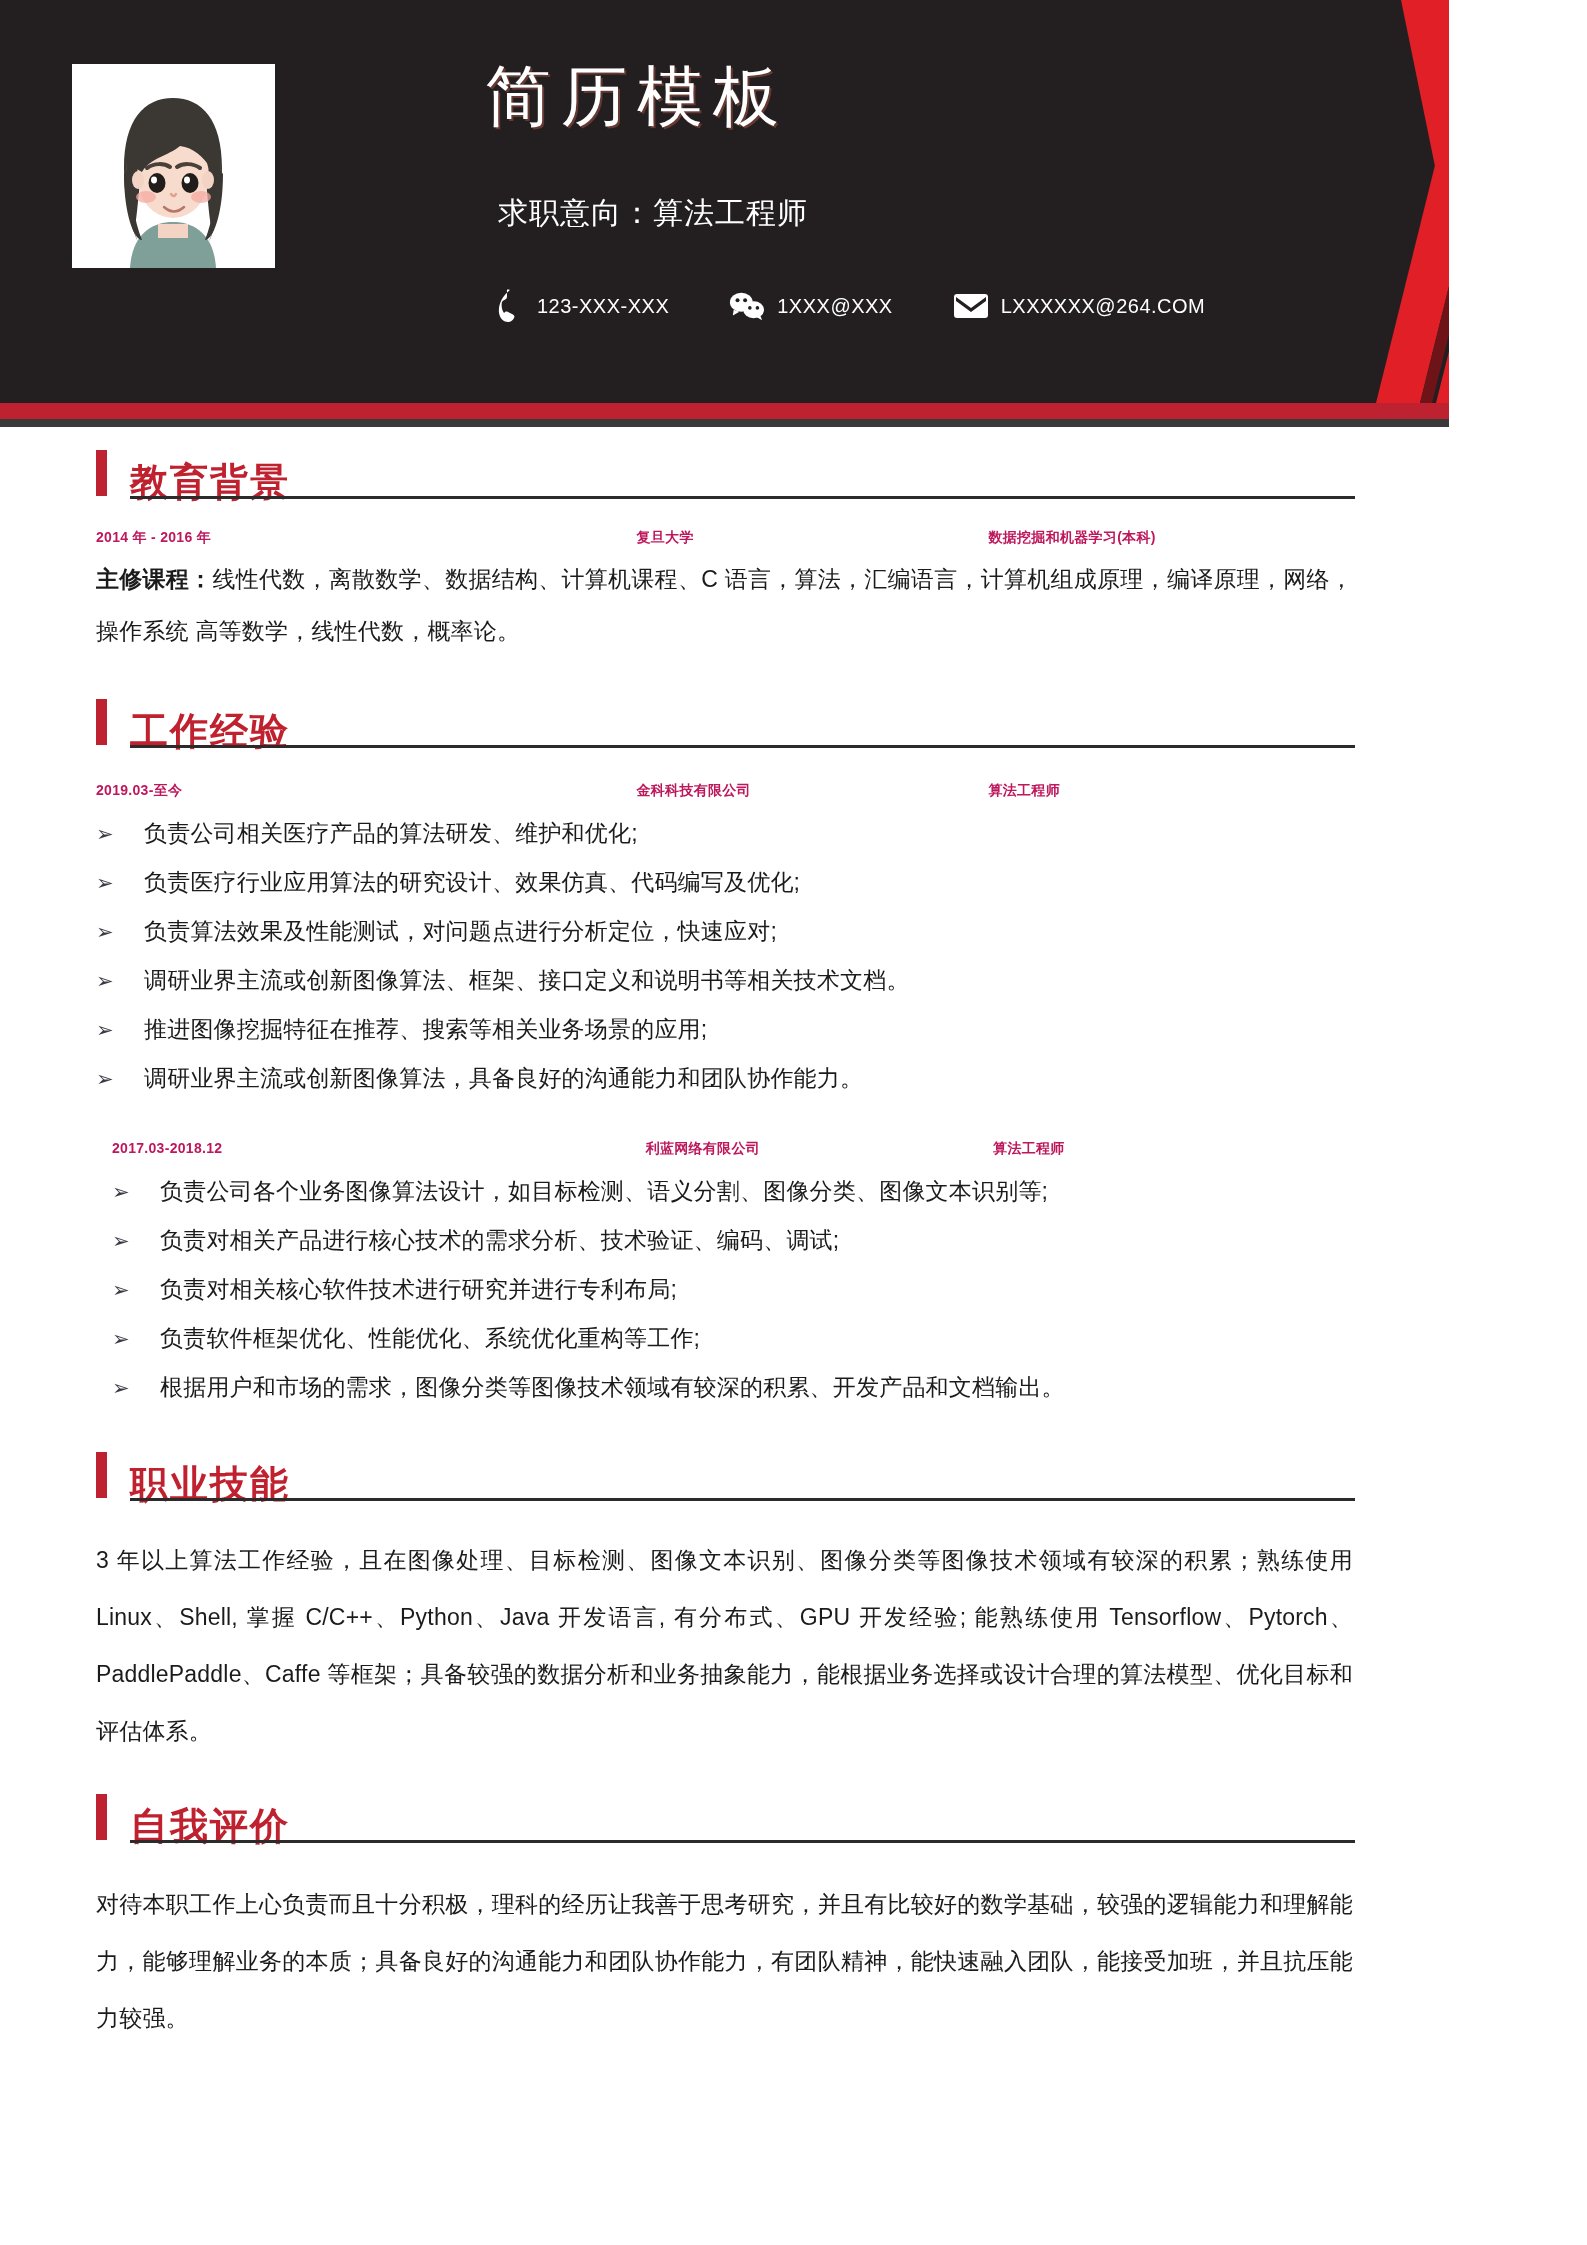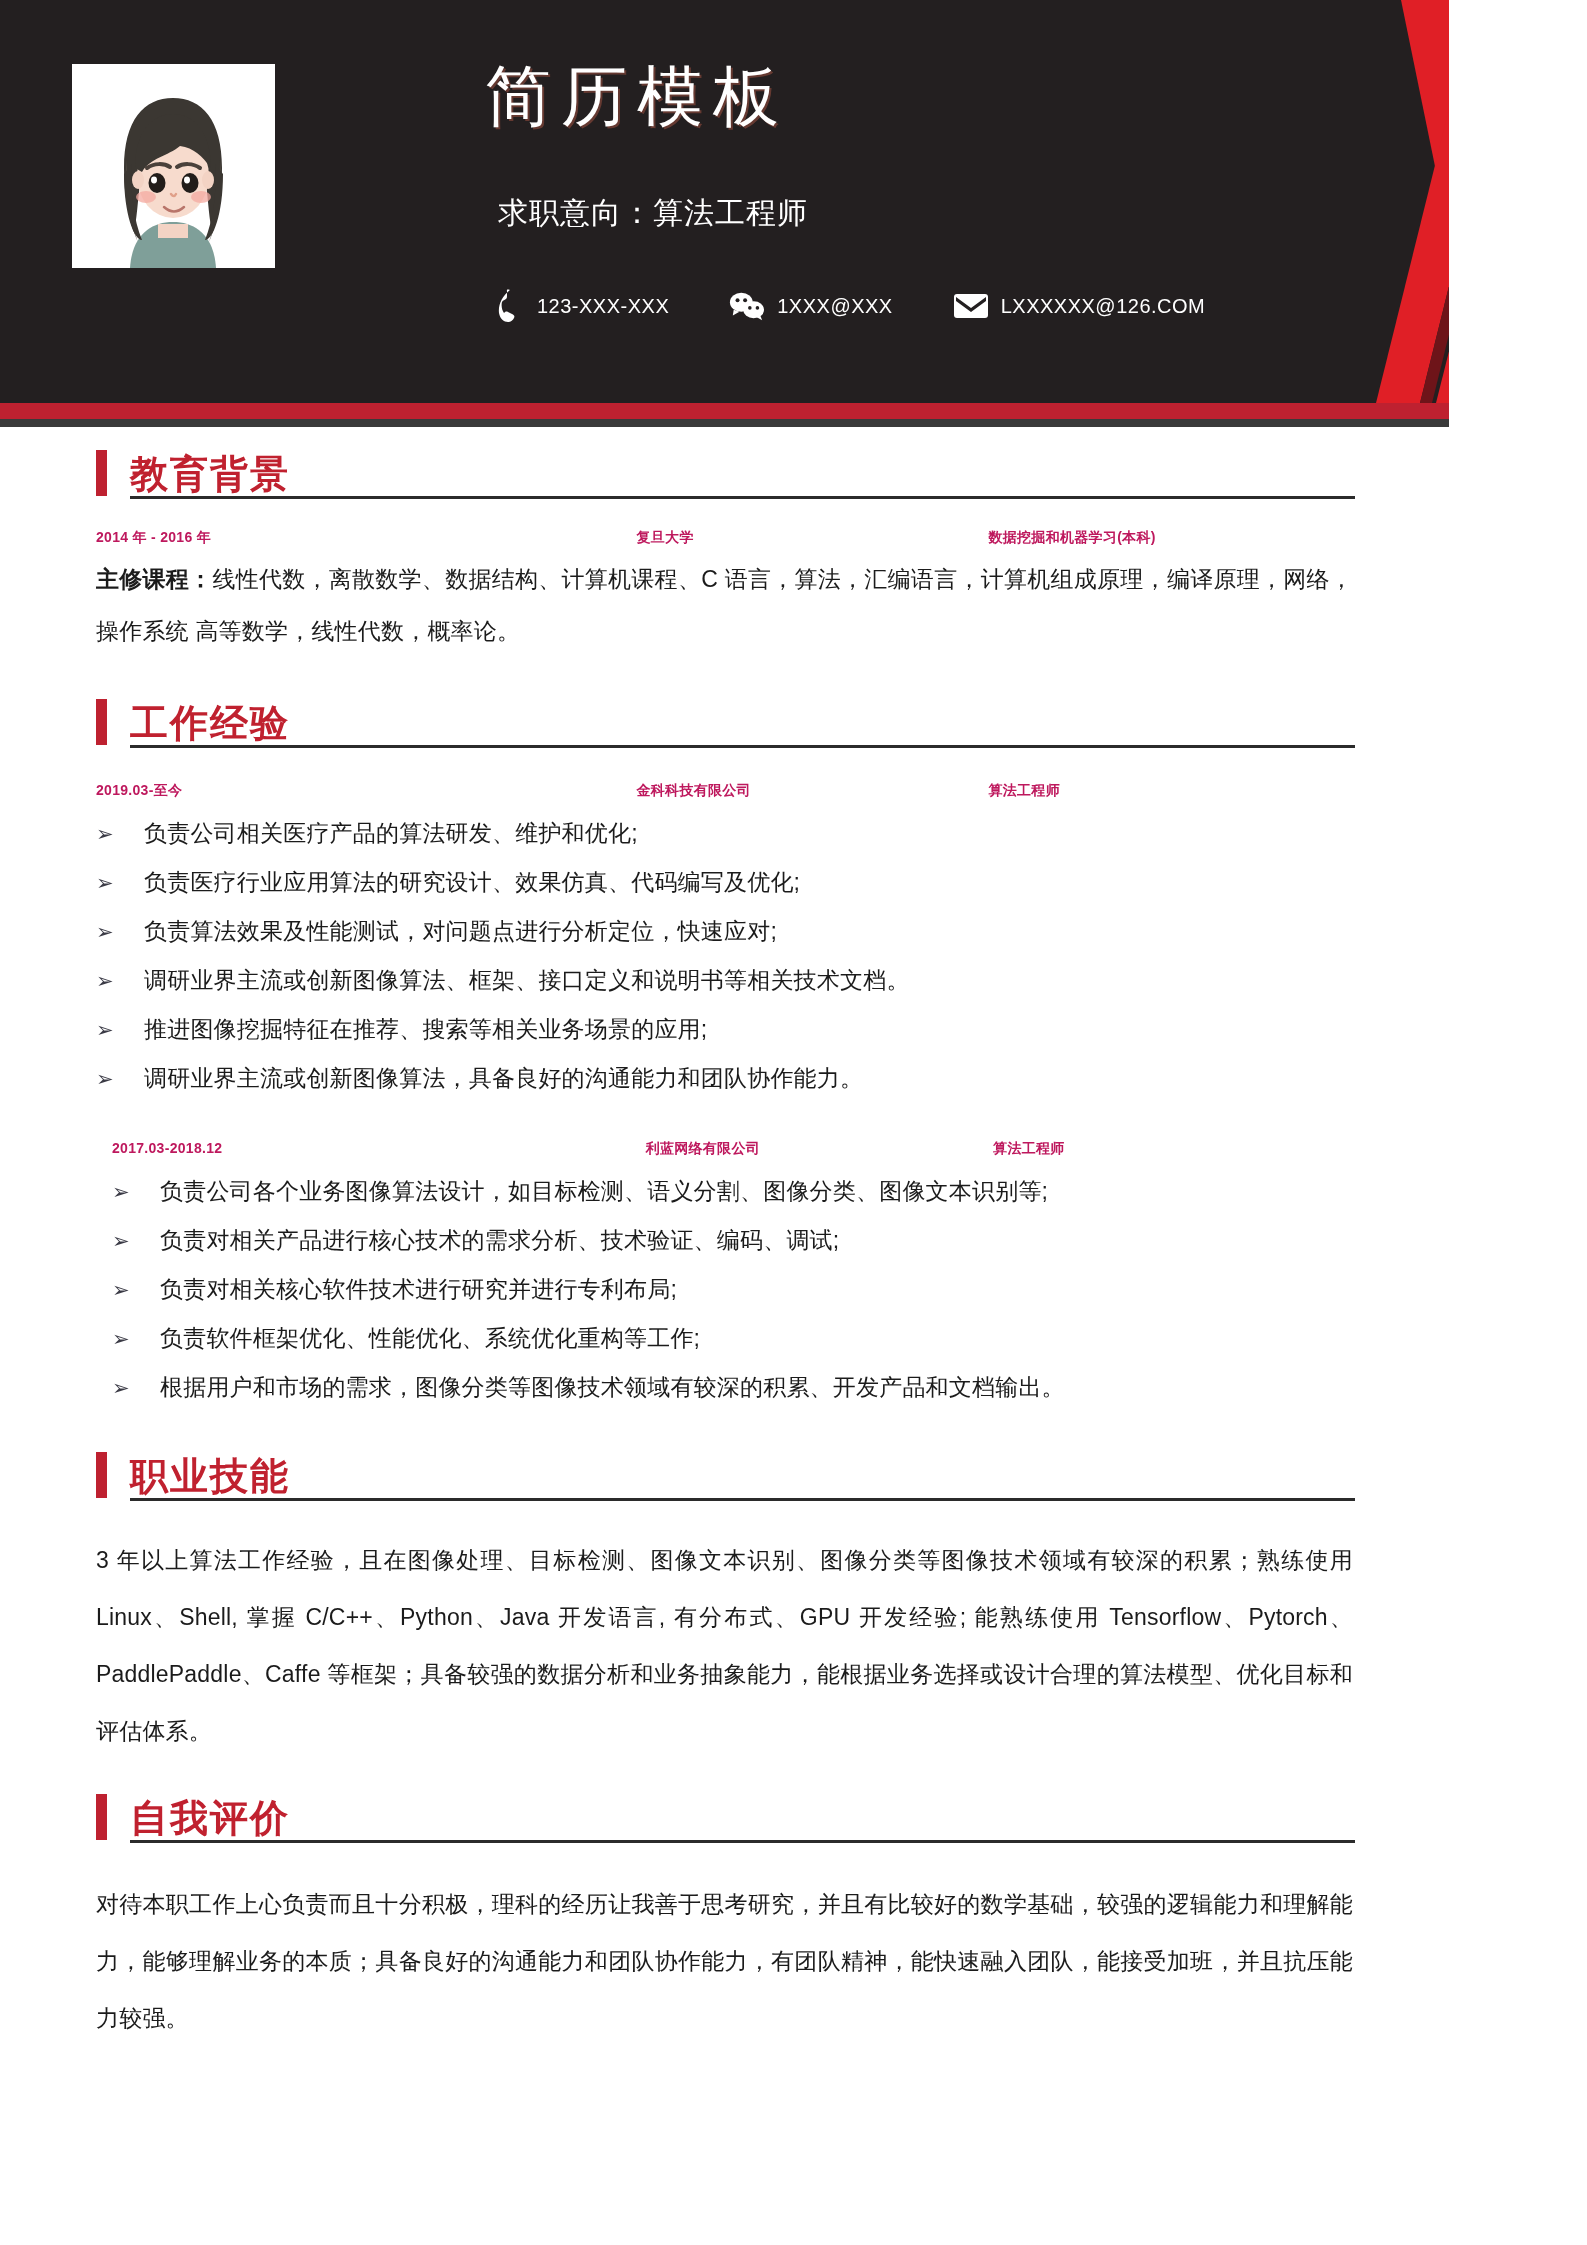--- a/index.html
+++ b/index.html
@@ -90,21 +90,21 @@
     height:64px;
   }
   .sec-bar {
     position:absolute;
     left:0; top:4px;
     width:11px; height:46px;
     background:#be2130;
   }
   .sec-title {
     position:absolute;
-    left:34px; top:4px;
+    left:34px; top:12px;
     font-size:38px;
     line-height:48px;
     font-weight:bold;
     color:#c0212f;
     letter-spacing:2px;
     white-space:nowrap;
   }
   .sec-rule {
     position:absolute;
     left:34px; right:-2px; top:50px;
@@ -250,21 +250,21 @@
         <span class="contact-text">1XXX@XXX</span>
       </div>
 
       <div class="contact-item">
         <span class="contact-ico">
           <svg width="36" height="28" viewBox="0 0 36 28" aria-hidden="true">
             <rect x="1" y="2" width="34" height="24" rx="3" fill="#ffffff"></rect>
             <path d="M3 5 L18 16 L33 5 L33 9 L18 20 L3 9 Z" fill="#231f20"></path>
           </svg>
         </span>
-        <span class="contact-text">LXXXXXX@126.COM</span>
+        <span class="contact-text">LXXXXXX@264.COM</span>
       </div>
 
     </div>
   </div>
 
   <div class="header-red-band"></div>
   <div class="header-gray-band"></div>
 
   <div class="content">
 

